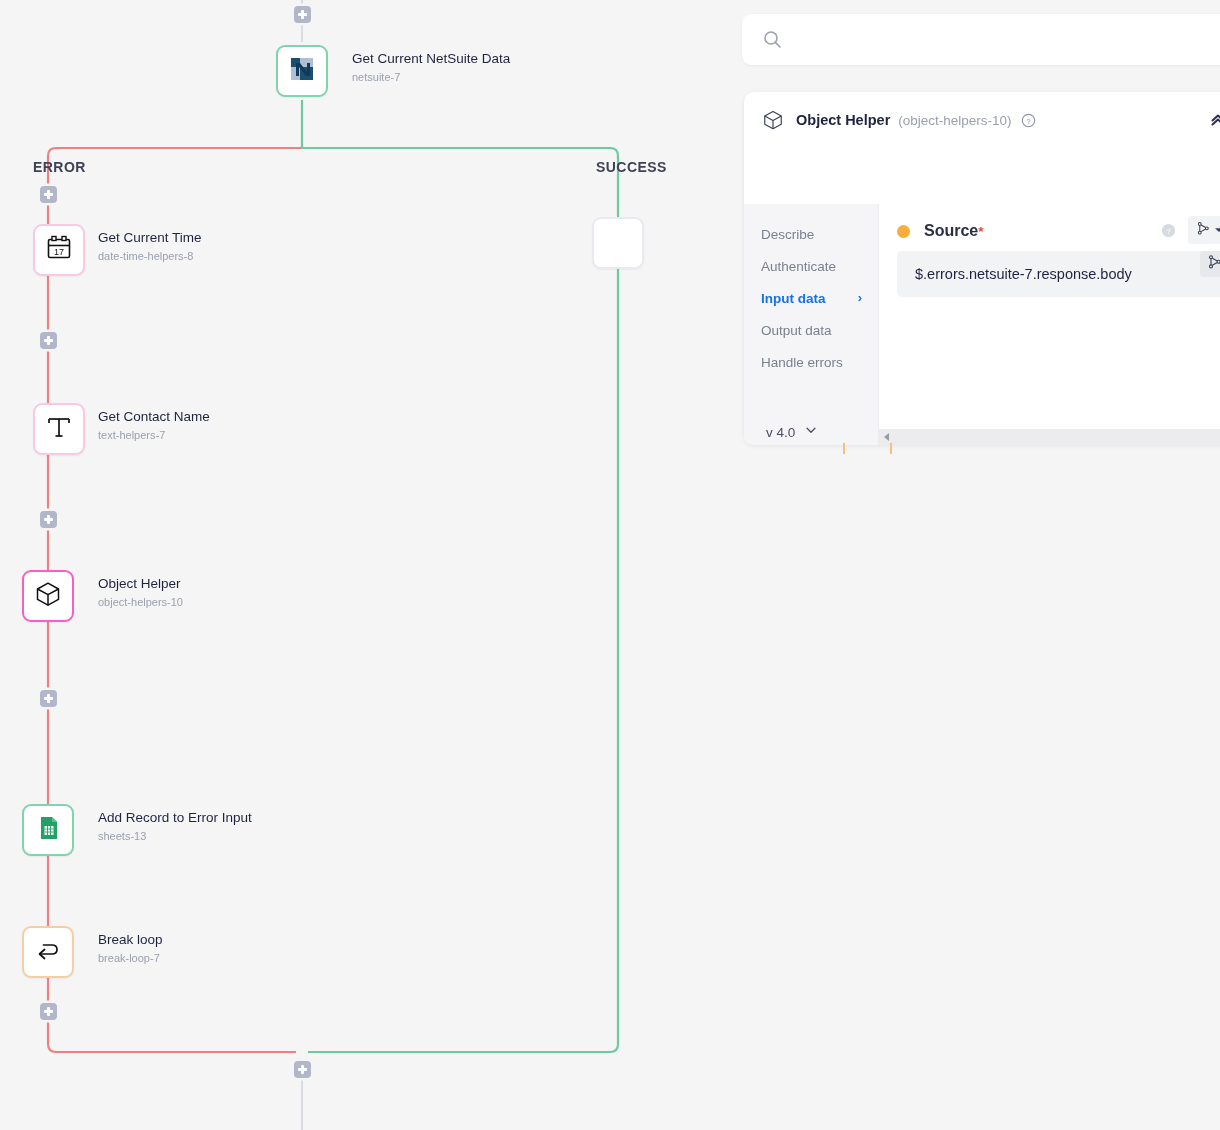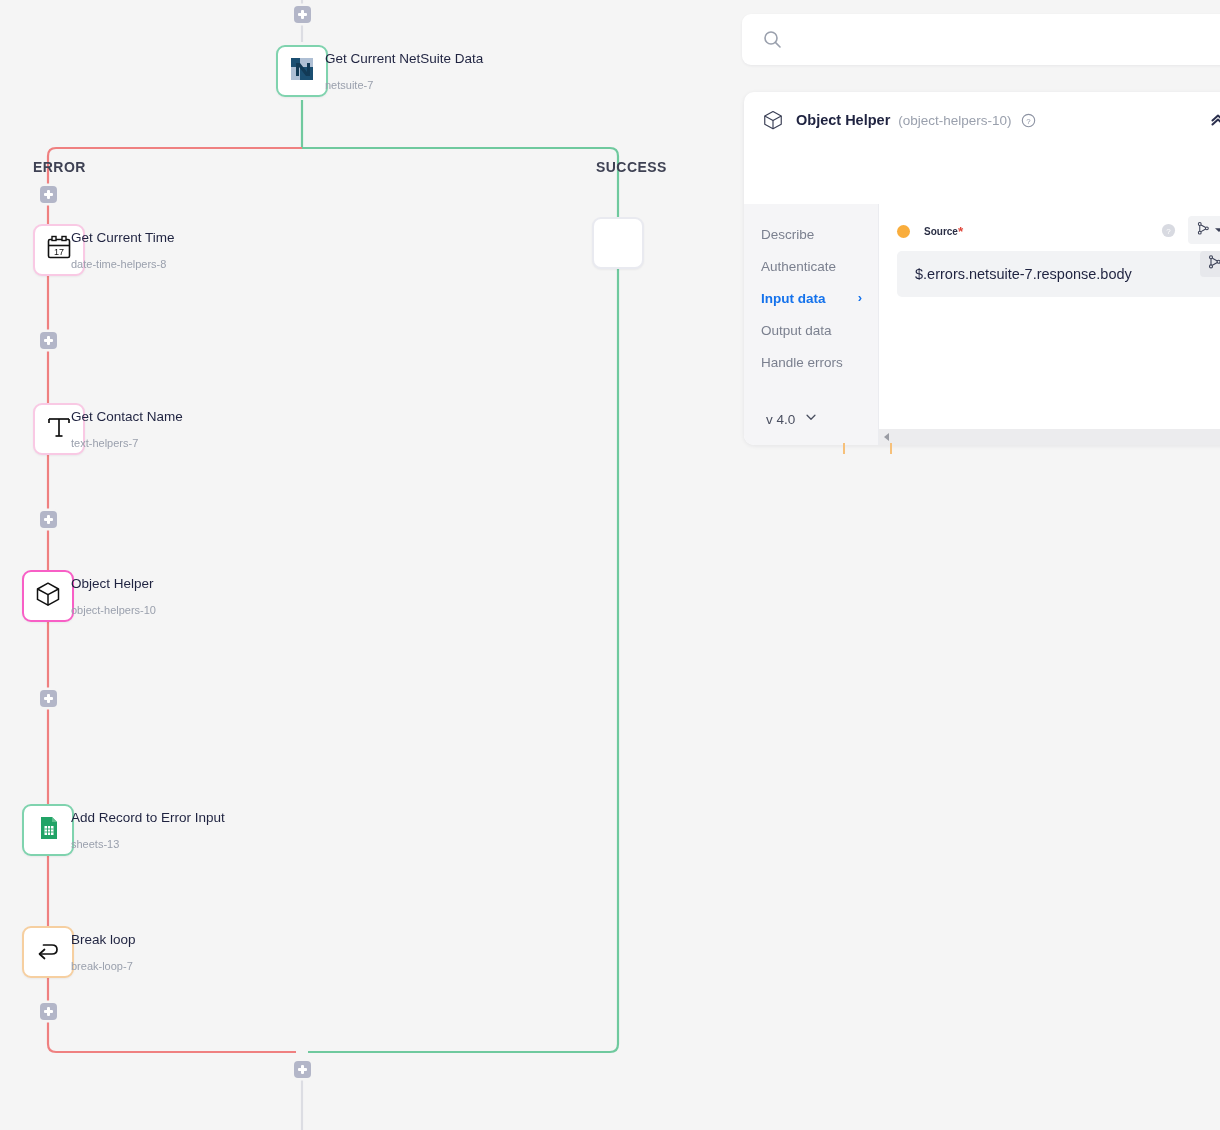--- a/index.html
+++ b/index.html
@@ -35,23 +35,23 @@
     position:absolute;left:0;top:0;width:52px;height:52px;
     background:#ffffff;border-radius:9px;border:2px solid #e4e5ec;
     box-sizing:border-box;display:flex;align-items:center;justify-content:center;
     box-shadow:0 1px 2px rgba(20,20,40,.05);
   }
   .node.green .box{border-color:#7fd3ae;}
   .node.pink  .box{border-color:#f9c9e4;margin-left:11px;}
   .node.magenta .box{border-color:#f85fc6;}
   .node.orange .box{border-color:#f6cfa0;}
   .node.plain .box{border-color:#e9eaf0;}
-  .node .labels{position:absolute;left:49px;top:5px;white-space:nowrap;}
+  .node .labels{position:absolute;left:76px;top:5px;white-space:nowrap;}
   .node .title{font-size:13.5px;color:#1f2340;line-height:17px;}
-  .node .sub{font-size:11px;color:#9aa0ad;line-height:16px;margin-top:10px;}
+  .node .sub{font-size:11px;color:#9aa0ad;line-height:16px;margin-top:2px;}
 
   
   #search-bar{
     position:absolute;left:742px;top:14px;width:500px;height:51px;
     background:#ffffff;border-radius:9px;display:flex;align-items:center;
     box-shadow:0 1px 3px rgba(20,20,50,.06);
   }
   #search-bar .s-icon{margin-left:21px;margin-right:19px;display:flex;}
   #search-input{
     border:0;outline:0;background:transparent;font-size:14.5px;color:#2b2f45;
@@ -83,28 +83,28 @@
   #tabs{
     width:135px;background:#f5f5f7;border-right:1px solid #ebecf0;
     padding-top:14px;box-sizing:border-box;position:relative;
   }
   .tab{
     height:32px;display:flex;align-items:center;padding-left:17px;
     font-size:13.5px;color:#7b808f;position:relative;
   }
   .tab.active{color:#1472ec;font-weight:bold;}
   .tab .arrow{position:absolute;right:16px;top:8px;color:#1472ec;font-size:13px;font-weight:bold;}
-  #version{position:absolute;left:22px;bottom:17px;display:flex;align-items:center;}
+  #version{position:absolute;left:22px;bottom:4px;display:flex;align-items:center;}
   #version .vtxt{font-size:13.5px;color:#4a4f60;}
   #version .vchev{margin-left:9px;}
 
   #fields{position:absolute;left:135px;top:0;right:0;bottom:0;background:#fff;}
   #field-row{position:absolute;left:18px;top:16px;right:12px;height:22px;display:flex;align-items:center;}
   .dot{width:13px;height:13px;border-radius:50%;background:#f9ad3c;margin-right:14px;}
-  #field-label{font-size:10px;font-weight:bold;color:#2b2f45;}
+  #field-label{font-size:16px;font-weight:bold;color:#2b2f45;}
   #field-req{color:#e0483c;font-size:13.5px;font-weight:bold;}
   #field-help{position:absolute;right:56px;top:3px;}
   #field-mapper{
     position:absolute;right:0;top:-4px;width:44px;height:28px;background:#f2f3f5;
     border-radius:4px;display:flex;align-items:center;justify-content:center;gap:3px;
   }
   #value-box{
     position:absolute;left:18px;top:47px;right:12px;height:46px;
     background:#f2f3f5;border-radius:5px;display:flex;align-items:center;
   }

